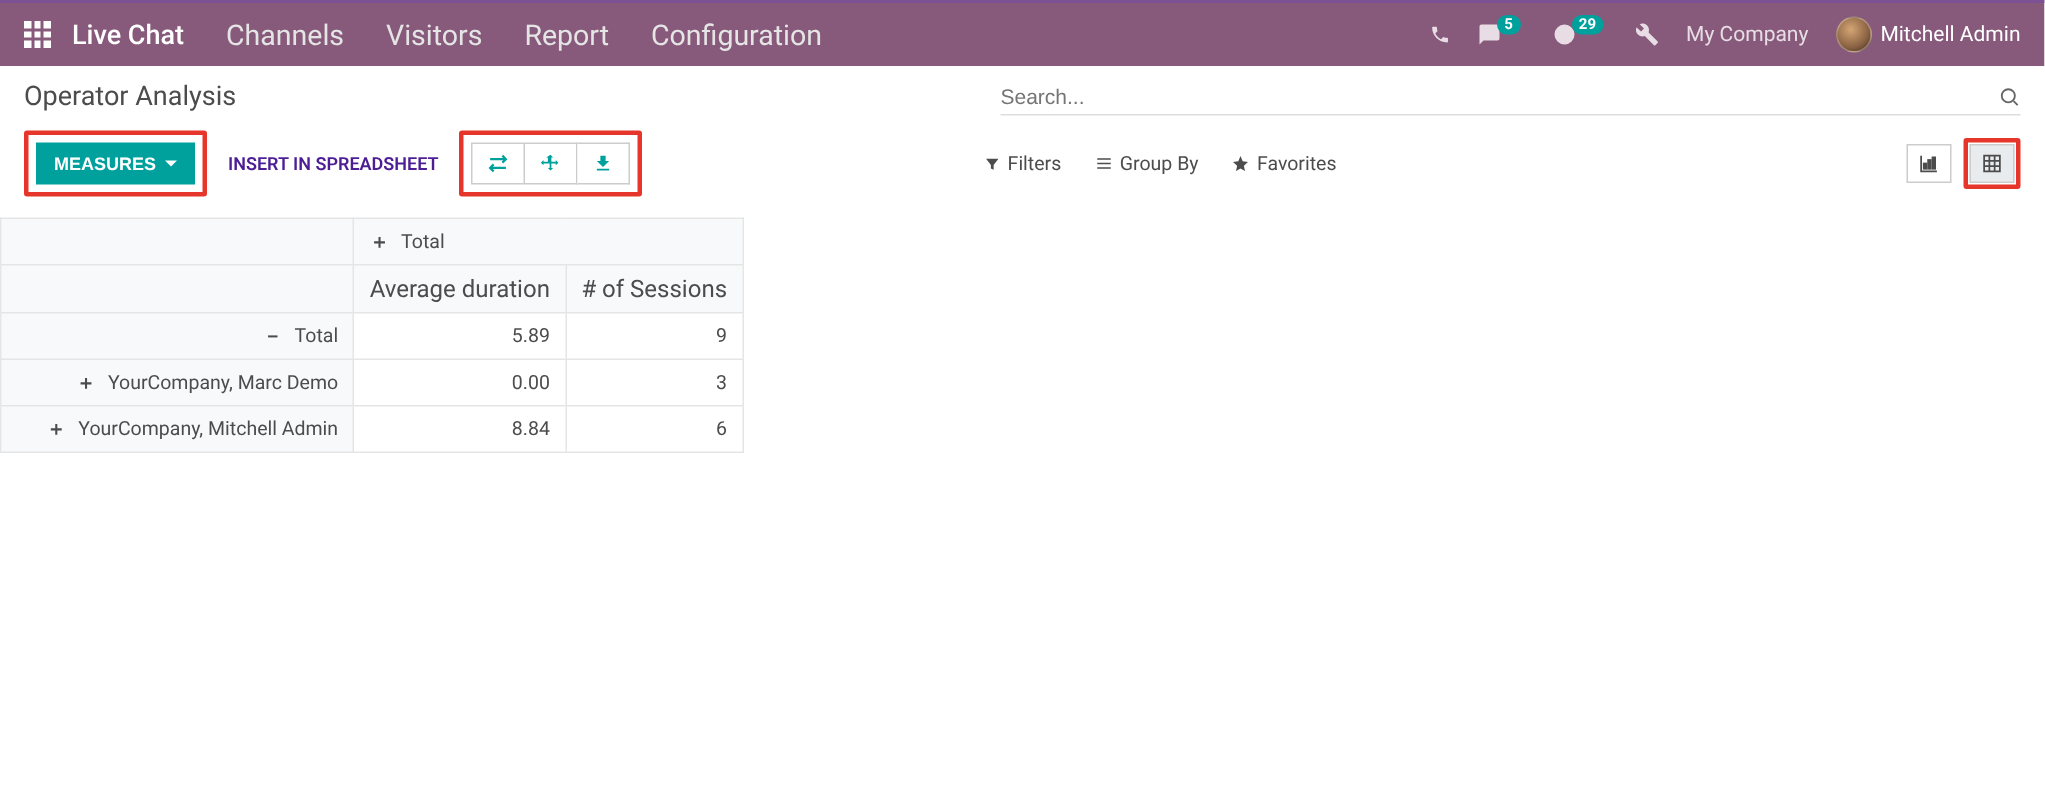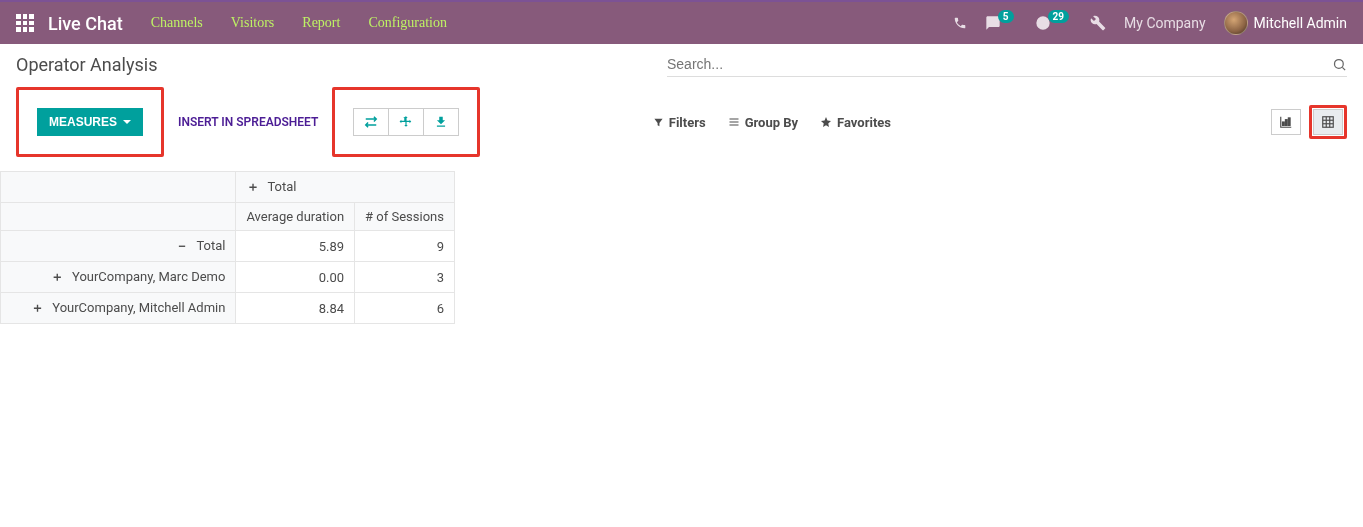--- a/index.html
+++ b/index.html
@@ -2,59 +2,59 @@
 <html><head>
 <meta charset="utf-8">
 <style>
 * { box-sizing: border-box; margin: 0; padding: 0; }
 body { font-family: -apple-system, BlinkMacSystemFont, "Segoe UI", Roboto, sans-serif; font-size: 13px; color: #4c4c4c; background: #fff; border-top: 2px solid #7c5295; }
 .topbar { background: #875a7b; color: #fff; height: 42px; display: flex; align-items: center; padding: 0 16px; }
 .apps-icon { width: 18px; height: 18px; display: grid; grid-template-columns: repeat(3,1fr); grid-template-rows: repeat(3,1fr); gap: 2px; margin-right: 14px; cursor: pointer; }
 .apps-icon span { background: #fff; }
 .brand { font-size: 18px; font-weight: 500; margin-right: 28px; }
 .nav-menu { display: flex; gap: 28px; }
-.nav-menu a { color: #bef264; text-decoration: none; font-size: 14px; cursor: pointer; font-family: Liberation Serif, serif; }
+.nav-menu a { color: #e5e5e5; text-decoration: none; font-size: 19px; cursor: pointer; }
 .topbar-right { margin-left: auto; display: flex; align-items: center; gap: 18px; }
 .icon-btn { position: relative; cursor: pointer; display: flex; align-items: center; color: #e8dde5; }
 .badge { background: #00a09d; color: #fff; font-size: 10px; font-weight: bold; border-radius: 10px; padding: 1px 5px; position: relative; top: -7px; left: -3px; }
 .avatar { width: 24px; height: 24px; border-radius: 50%; background: radial-gradient(circle at 40% 35%, #d4a574 0%, #8b6344 60%, #3a2818 100%); margin-right: 6px; border: 1px solid rgba(255,255,255,0.3); }
 .user-block { display: flex; align-items: center; cursor: pointer; color: #ffffff; font-size: 14px; }
 
 .subbar { display: flex; align-items: center; padding: 8px 16px 0 16px; }
 .page-title { font-size: 18px; color: #4c4c4c; flex: 0 0 auto; }
 .search-wrap { margin-left: auto; flex: 1; max-width: 680px; display: flex; align-items: center; border-bottom: 1px solid #ddd; padding: 4px 0; }
 .search-wrap input { border: none; outline: none; flex: 1; font-size: 14px; color: #666; background: transparent; }
 .search-icon { color: #666; cursor: pointer; }
 
 .controlbar { display: flex; align-items: center; padding: 10px 16px 14px 16px; }
-.hl-red { border: 3px solid #e6352b; border-radius: 2px; padding: 18px; display: inline-flex; align-items: center; }
+.hl-red { border: 3px solid #e6352b; border-radius: 2px; padding: 5px; display: inline-flex; align-items: center; }
 .measures-btn { background: #00a09d; color: #fff; border: none; padding: 7px 12px; font-weight: 600; font-size: 12px; cursor: pointer; display: flex; align-items: center; gap: 6px; }
 .caret-down { width: 0; height: 0; border-left: 4px solid transparent; border-right: 4px solid transparent; border-top: 4px solid #fff; }
 .insert-link { color: #4c1d95; font-weight: 600; font-size: 12px; margin-left: 14px; cursor: pointer; }
 .tool-group { display: flex; gap: 0; margin-left: 16px; }
 .tool-group button { background: #fff; border: 1px solid #ccc; padding: 6px 10px; cursor: pointer; color: #00a09d; display: flex; align-items: center; justify-content: center; }
 .tool-group button + button { border-left: none; }
 
-.cp-right { margin-left: auto; display: flex; align-items: flex-start; gap: 22px; color: #4c4c4c; font-weight: bold; }
+.cp-right { margin-left: auto; display: flex; align-items: flex-start; gap: 22px; color: #4c4c4c; }
 .cp-filter { display: flex; align-items: center; gap: 5px; cursor: pointer; font-size: 13px; }
 .view-switch { display: flex; align-items: center; margin-left: auto; gap: 8px; }
 .view-switch .vbtn { border: 1px solid #ccc; padding: 5px 7px; cursor: pointer; display: flex; color: #4c4c4c; }
 .vbtn.active { background: #e9ecef; }
 
 .pivot-wrap { padding: 0 0 0 0; }
 table.pivot { border-collapse: collapse; font-size: 13px; }
 table.pivot th, table.pivot td { border: 1px solid #e5e5e5; padding: 6px 10px; background: #fff; }
 table.pivot th { background: #f8f9fa; font-weight: normal; color: #4c4c4c; }
 table.pivot .row-header { background: #f8f9fa; text-align: right; min-width: 222px; }
 table.pivot td.num { text-align: right; min-width: 90px; }
 .expander { font-weight: bold; color: #4c4c4c; margin-right: 6px; cursor: pointer; display: inline-block; width: 12px; }
 .indent-1 { padding-left: 30px !important; }
 th.col-total { text-align: left; }
 th.topleft { border: none; background: #fff; }
-.col-meas { color: #666; font-size: 13px; }
+.col-meas { color: #666; font-size: 16px; }
 
 svg { display: block; }
 </style>
 </head>
 <body>
 
 <div class="topbar">
   <div class="apps-icon">
     <span></span>
       <span></span>

